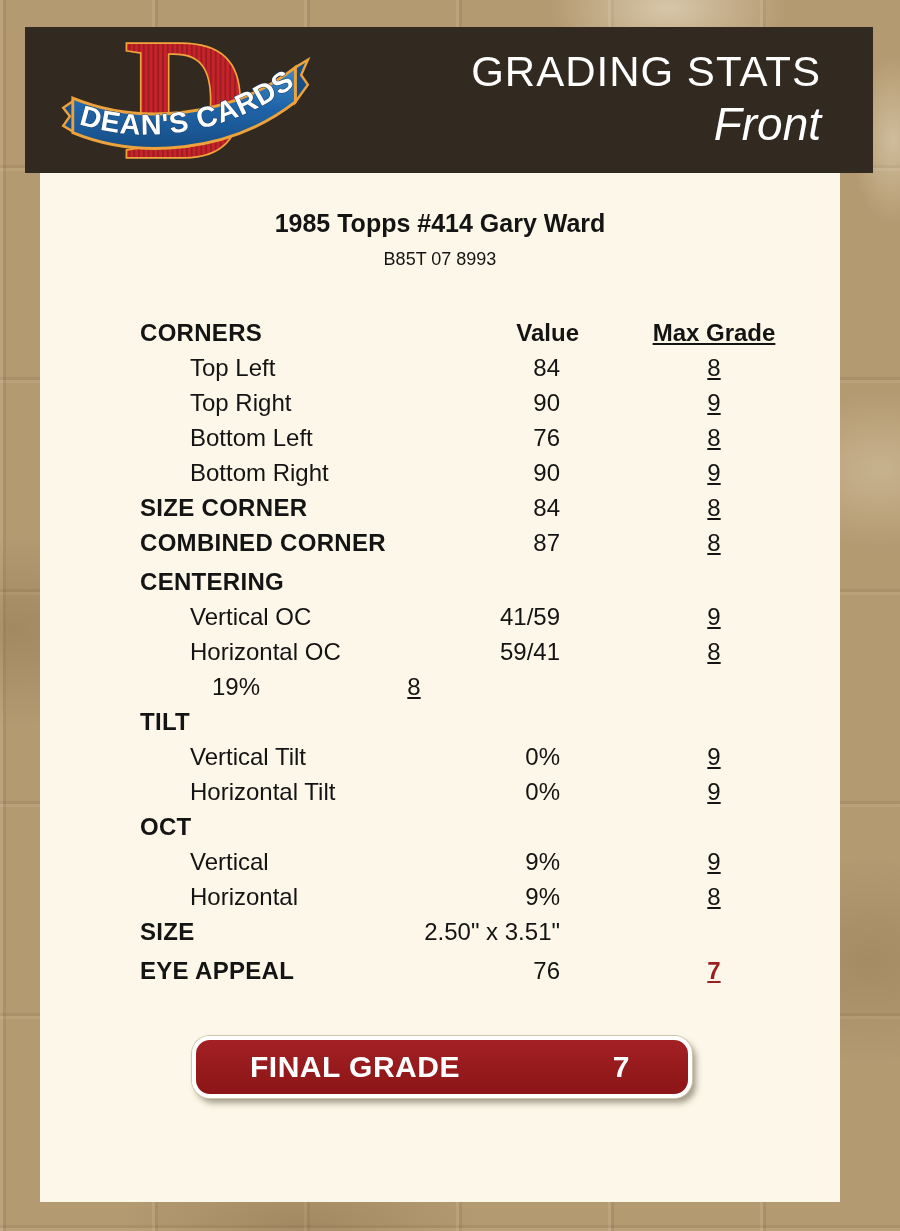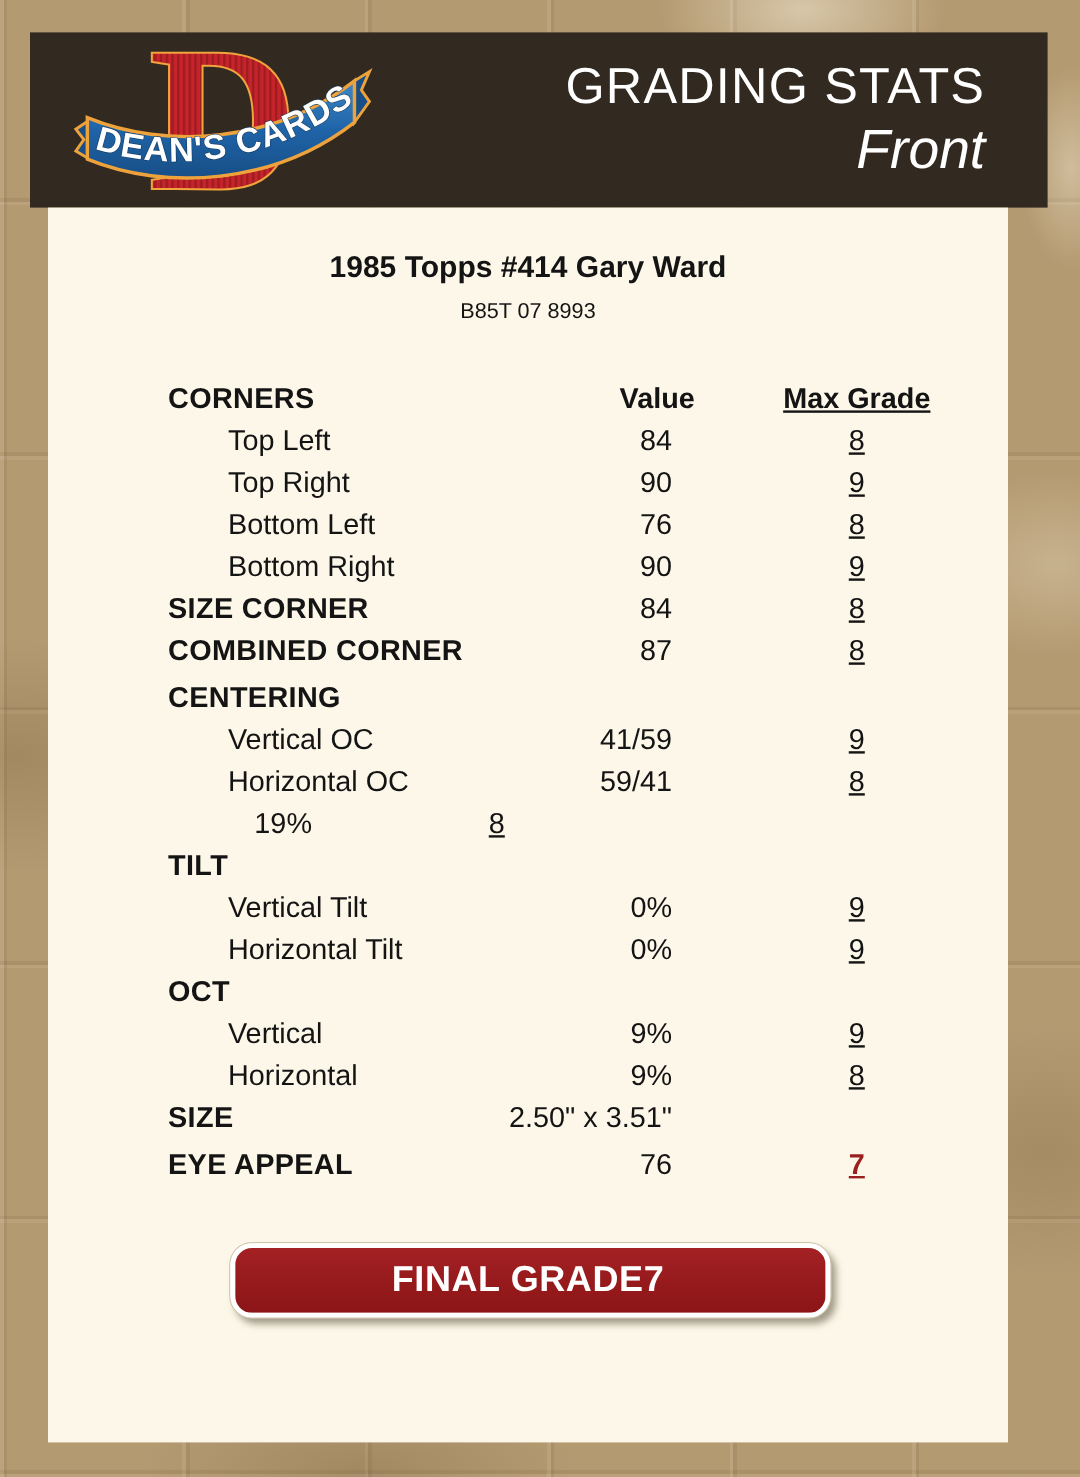--- a/index.html
+++ b/index.html
@@ -45,21 +45,21 @@
   .trow.indent .c-label{padding-left:50px;width:250px;}
   .trow.colhdr .c-value, .trow.colhdr .c-max{font-weight:bold;}
   .trow.colhdr .c-value{position:relative;left:19px;margin-top:31px;}
   .trow .c-max.red{color:#9a1f1f;font-weight:bold;}
   
   .final-btn{
     margin:48px 0 0 152px;width:500px;height:62px;box-sizing:border-box;
     background:linear-gradient(180deg,#a42124 0%,#981b1d 45%,#8c1517 100%);
     border:4px solid #ffffff;border-radius:18px;
     box-shadow:0 0 0 1px #cfc5ad, 4px 5px 6px rgba(90,80,60,.55);
-    display:flex;align-items:center;justify-content:center;
+    display:flex;align-items:center;justify-content:space-between;
     padding:0 58px 0 54px;color:#ffffff;font-weight:bold;font-size:30px;letter-spacing:.5px;
     cursor:pointer;
   }
 </style>
 </head>
 <body>
 
 <div class="page">
 
   <div class="header">

